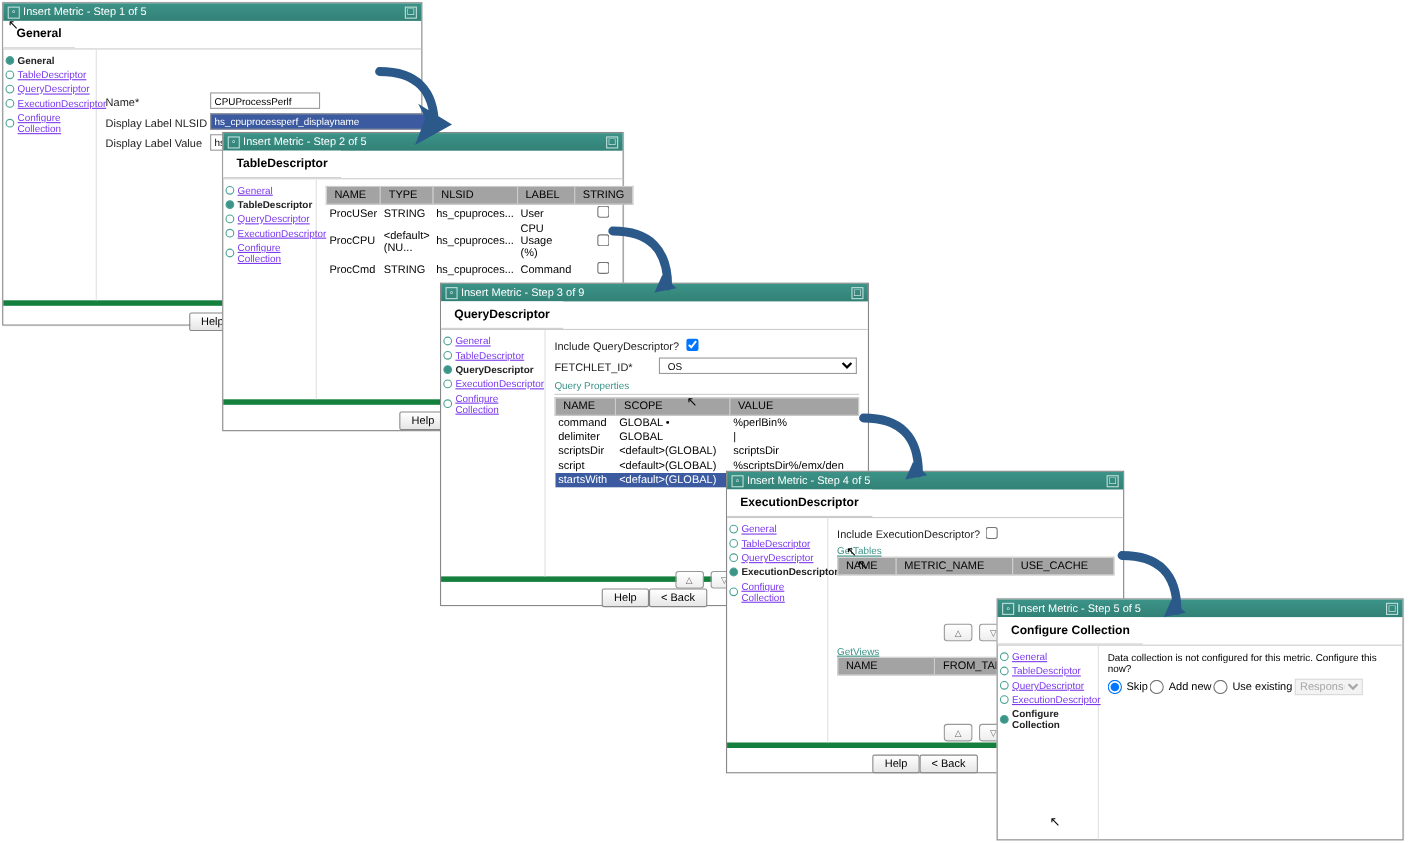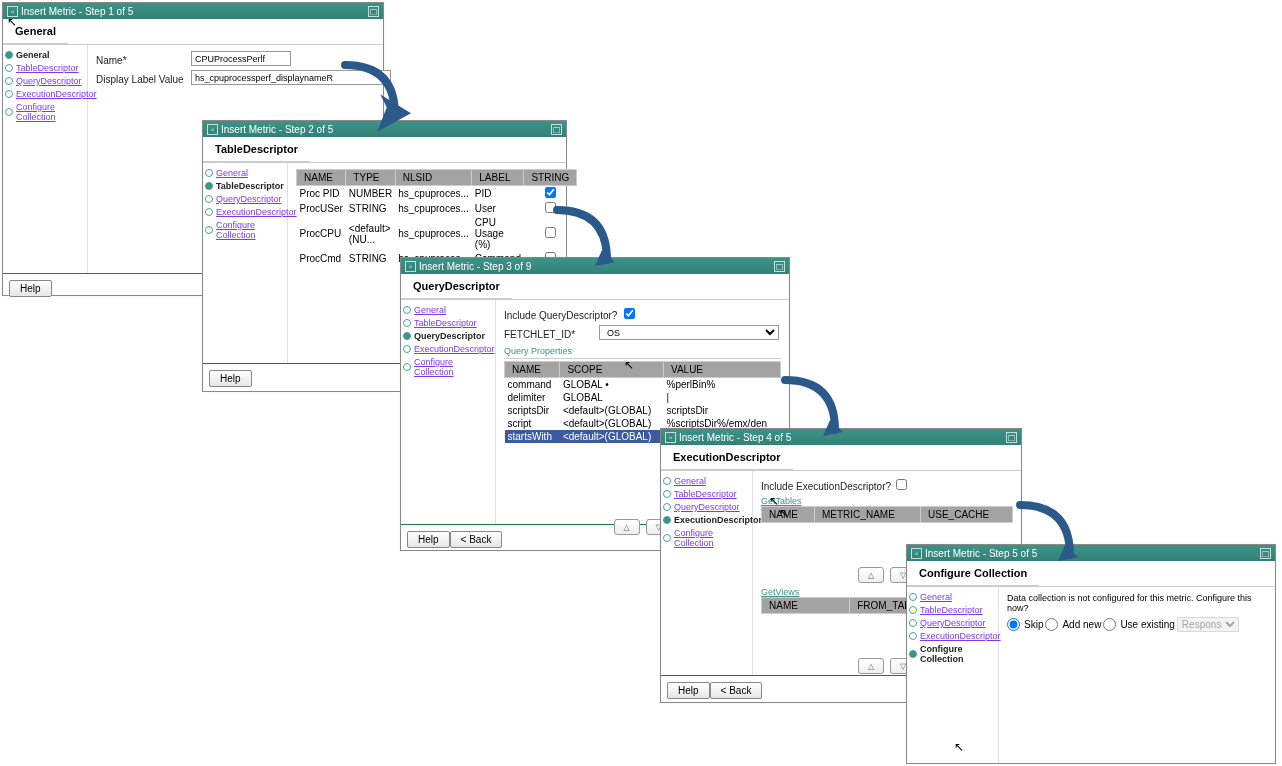--- a/index.html
+++ b/index.html
@@ -15,21 +15,21 @@
 .step-bullet{width:8px;height:8px;border-radius:50%;background:#fff;border:1px solid #4ba394;margin-right:3px;flex-shrink:0}
 .step-bullet.active{background:#3c9388}
 .step-link{color:#7c3aed;text-decoration:underline;font-size:9px;cursor:pointer}
 .step-link.current{color:#222;font-weight:bold;text-decoration:none}
 .main{flex:1;padding:6px 8px}
 .form-row{display:flex;align-items:flex-end;margin-bottom:4px;font-size:9px}
 .form-row label{width:95px;color:#222}
 .form-row input,.form-row select{border:1px solid #999;padding:1px 3px;font-size:9px;height:15px;background:#fff}
 .form-row input.sel{background:#3b5aa0;color:#fff}
 .btn{border:1px solid #888;background:linear-gradient(#fff,#e6e6e6);padding:2px 10px;font-size:10px;cursor:pointer;border-radius:2px}
-.footer{padding:6px;border-top:1px solid #15803d;display:flex;justify-content:flex-start}
+.footer{padding:6px;border-top:5px solid #15803d;display:flex;justify-content:center}
 .sect-hdr{color:#3c9388;font-size:9px;padding:2px 0;border-bottom:1px solid #ccc;margin-bottom:2px}
 .tbl{width:100%;border-collapse:collapse;font-size:9px}
 .tbl th{background:#a3a3a3;border:1px solid #ccc;padding:2px 7px;text-align:left;font-weight:normal}
 .tbl td{padding:1px 3px;border-bottom:0}
 .tbl tr.selrow td{background:#3b5aa0;color:#fff}
 .arrow{position:absolute;pointer-events:none}
 .navbtns{display:flex;gap:6px;justify-content:center;padding:4px}
 .navbtn{width:26px;height:16px;border:1px solid #999;background:linear-gradient(#fff,#eee);border-radius:3px;display:flex;align-items:center;justify-content:center;font-size:8px;color:#666}
 .chk{width:11px;height:11px}
 .radio-row{font-size:9px;display:flex;gap:2px;align-items:center;margin-top:4px}
@@ -70,21 +70,25 @@
           <span class="step-link">ExecutionDescriptor</span>
         </div>
       <div class="step">
           <span class="step-bullet"></span>
           <span class="step-link">Configure Collection</span>
         </div>
     </div>
     <div class="main">
       <div class="form-row">
           <label>Name*</label>
-          <input style="width: 100px;" value="CPUProcessPerlf">
+          <input style="width: 100px; margin-top: 33px;" value="CPUProcessPerlf">
+        </div>
+      <div class="form-row">
+          <label>Display Label NLSID</label>
+          <input class="sel" style="width: 200px;" value="hs_cpuprocessperf_displayname">
         </div>
       <div class="form-row">
           <label>Display Label Value</label>
           <input style="width: 200px;" value="hs_cpuprocessperf_displaynameR">
         </div>
     </div>
   </div>
   <div class="footer">
       <button class="btn">Help</button>
     </div>
@@ -127,27 +131,20 @@
     </div>
     <div class="main">
       <table class="tbl">
         <tbody>
             <tr>
               <th>NAME</th>
               <th>TYPE</th>
               <th>NLSID</th>
               <th>LABEL</th>
               <th>STRING</th>
-            </tr>
-        <tr>
-              <td>Proc PID</td>
-              <td>NUMBER</td>
-              <td>hs_cpuproces...</td>
-              <td>PID</td>
-              <td style="text-align:center"><input type="checkbox" class="chk" checked="" style=""></td>
             </tr>
         <tr>
               <td>ProcUSer</td>
               <td>STRING</td>
               <td>hs_cpuproces...</td>
               <td>User</td>
               <td style="text-align:center"><input type="checkbox" class="chk" style=""></td>
             </tr>
         <tr>
               <td>ProcCPU</td>

